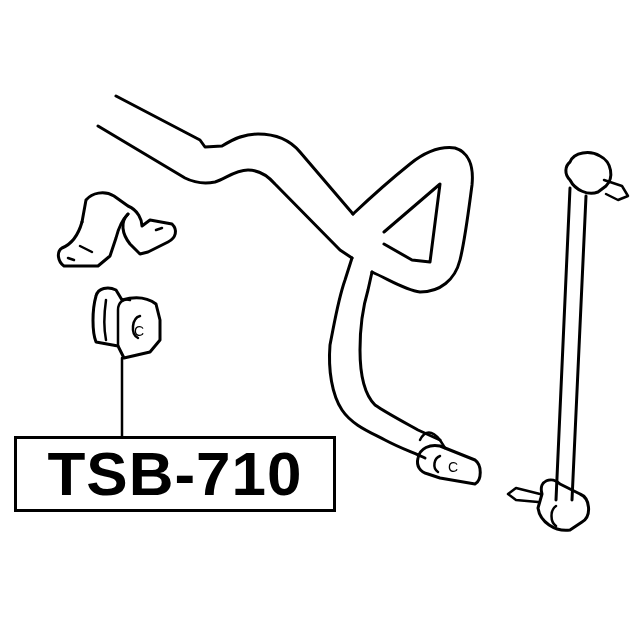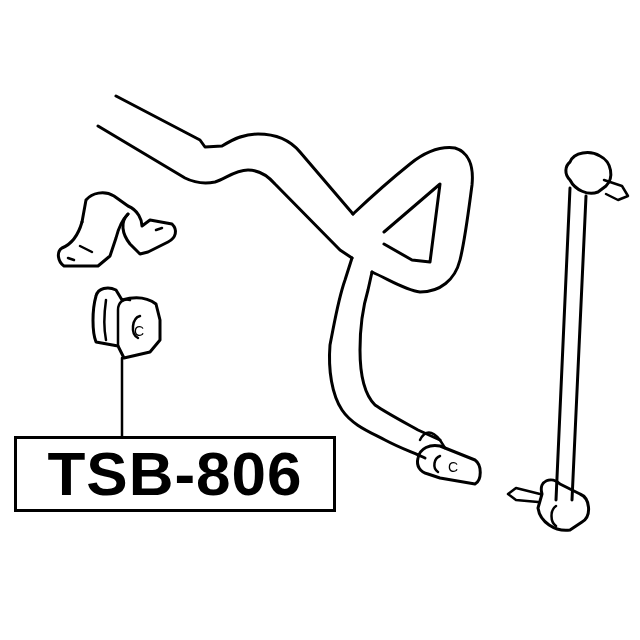--- a/index.html
+++ b/index.html
@@ -60,14 +60,14 @@
     <path class="ln2" d="M604 180 L622 186 L628 196 L618 200 L606 194"></path>
     <path class="ln" d="M570 188 L556 500"></path>
     <path class="ln" d="M586 196 L572 500"></path>
     <path class="ln" d="M542 494 C538 480 552 476 560 484 L580 494 C590 498 592 516 582 522 L570 530 C555 532 540 522 538 508 Z"></path>
     <path class="ln2" d="M556 506 C550 510 550 522 556 526"></path>
     <path class="ln2" d="M540 494 L516 488 L508 494 L516 500 L538 502"></path>
   </g>
 </svg>
 
 <div class="part-label">
-  <span>TSB-806</span>
+  <span>TSB-710</span>
 </div>
 
 </body></html>

